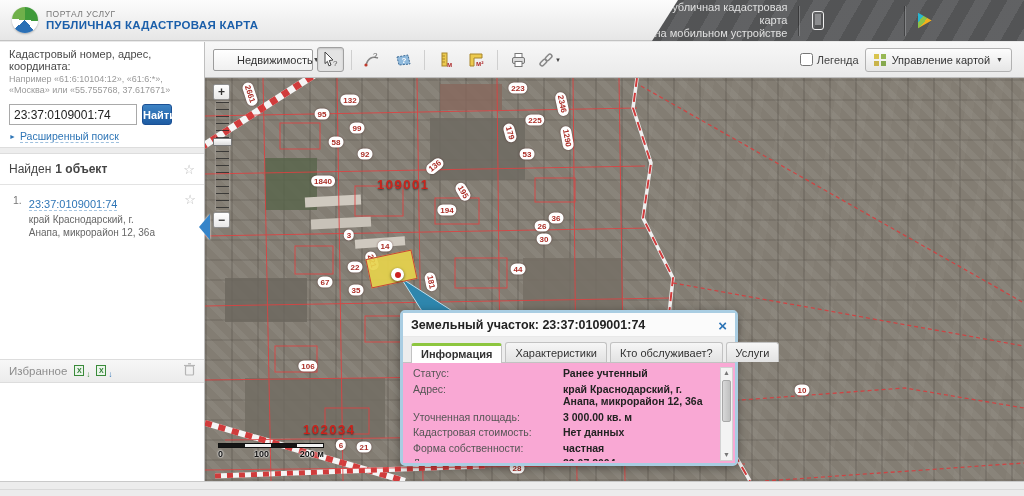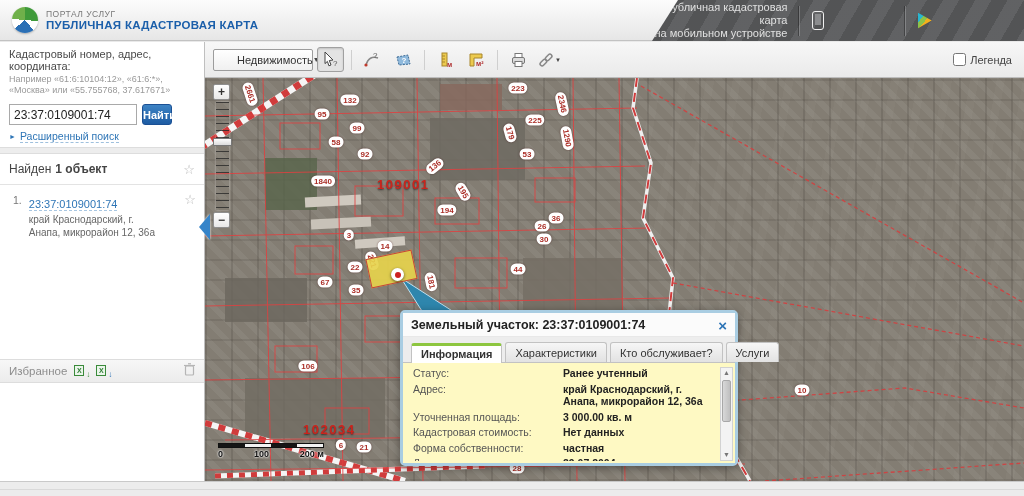--- a/index.html
+++ b/index.html
@@ -136,21 +136,21 @@
   .popup { position:absolute; left:195px; top:232px; width:338px; height:156px; z-index:30;
     background:#fff; border:3px solid #a9cde2; border-radius:5px; box-shadow:0 2px 8px rgba(0,0,0,.4);
     display:flex; flex-direction:column; }
   .popup-header { display:flex; align-items:center; padding:5px 8px 4px 8px; background:#fbfbfb; border-bottom:1px solid #e8e8e8; }
   .popup-title { font-size:12.5px; font-weight:bold; color:#222; }
   .popup-close { margin-left:auto; color:#2e75b6; font-size:15px; font-weight:bold; line-height:13px; cursor:pointer; }
   .popup-tabs { display:flex; align-items:flex-end; gap:3px; padding:3px 8px 0 8px; background:#ededed; border-bottom:1px solid #c2c2c2; height:26px; }
   .ptab { font-size:11px; color:#333; padding:4px 9px 3px 9px; background:linear-gradient(#f6f6f6,#e2e2e2);
     border:1px solid #c2c2c2; border-bottom:none; border-radius:3px 3px 0 0; cursor:pointer; white-space:nowrap; }
   .ptab.active { background:#fff; font-weight:bold; border-top:3px solid #8dc63f; padding-top:2px; position:relative; top:1px; }
-  .popup-body { flex:1; display:flex; overflow:hidden; background:#fef9c3; padding:4px 2px 2px 10px; }
+  .popup-body { flex:1; display:flex; overflow:hidden; background:#f9a8d4; padding:4px 2px 2px 10px; }
   .popup-rows { flex:1; overflow:hidden; }
   .prow { display:flex; margin-bottom:3px; }
   .prow .pl { width:150px; font-size:10.5px; color:#555; flex-shrink:0; }
   .prow .pv { width:140px; font-size:10.5px; font-weight:bold; color:#222; line-height:12.5px; }
   .pscroll { width:13px; margin-left:4px; background:#f3f3f3; border:1px solid #d2d2d2; display:flex; flex-direction:column; align-items:center; }
   .ps-arrow { font-size:7px; color:#777; line-height:10px; cursor:pointer; }
   .ps-thumb { width:9px; height:42px; background:linear-gradient(90deg,#d8d8d8,#bfbfbf); border:1px solid #a8a8a8; border-radius:2px; margin-top:2px; cursor:grab; }
   .ps-fill { flex:1; }
 
   
@@ -306,20 +306,30 @@
               <rect x="0.5" y="6" width="7.5" height="4" rx="2" fill="none" stroke="#888" stroke-width="1.5"></rect>
               <rect x="8" y="6" width="7.5" height="4" rx="2" fill="none" stroke="#888" stroke-width="1.5"></rect>
             </g>
           </svg>
           <span style="font-size:6px;color:#444;margin-left:1px">▼</span>
         </div>
         <div class="tb-right">
           <div class="legend-wrap">
             <input type="checkbox" style="">
             <span>Легенда</span>
+          </div>
+          <div class="manage-btn">
+            <span class="grid-icon">
+              <i style="background:#d9c44e"></i>
+                <i style="background:#98b954"></i>
+                <i style="background:#c9b44a"></i>
+                <i style="background:#86a94e"></i>
+            </span>
+            <span>Управление картой</span>
+            <span class="manage-car">▼</span>
           </div>
         </div>
       </div>
 
       <div class="map-canvas">
 
         <div class="patch" style="left:60px;top:80px;width:52px;height:52px;background:#57644a;opacity:.8"></div>
         <div class="patch" style="left:100px;top:118px;width:56px;height:10px;background:#cfc9bf;transform:rotate(-3deg)"></div>
         <div class="patch" style="left:106px;top:140px;width:60px;height:10px;background:#c8c2b8;transform:rotate(-3deg)"></div>
         <div class="patch" style="left:150px;top:160px;width:50px;height:9px;background:#cfc9bf;transform:rotate(-4deg)"></div>

